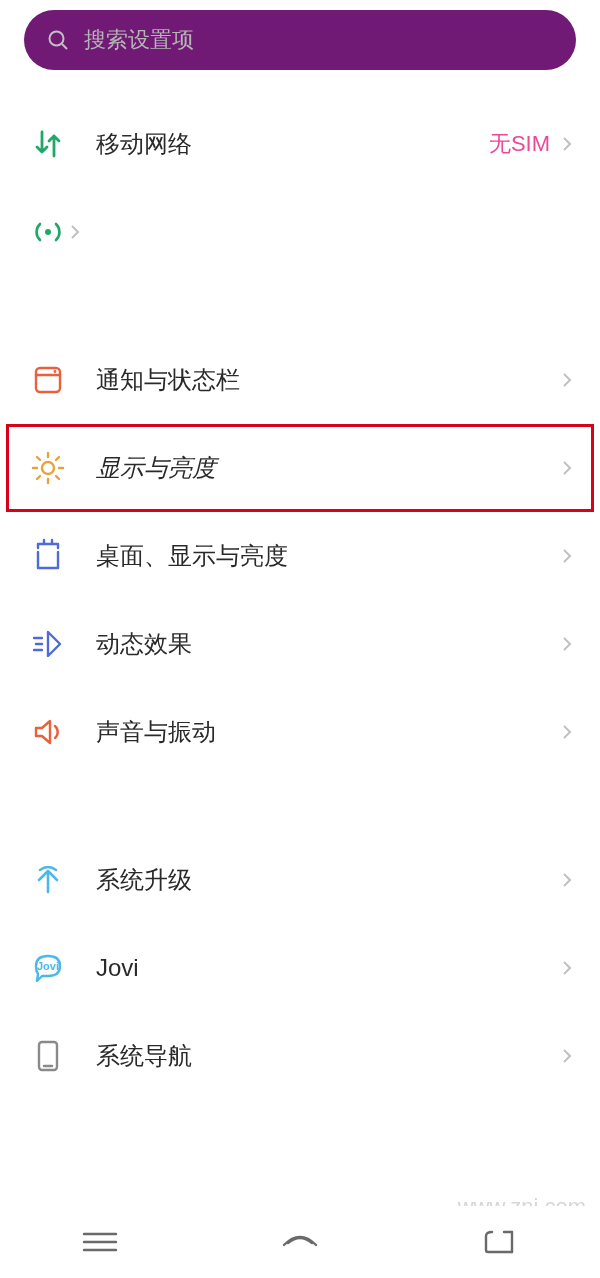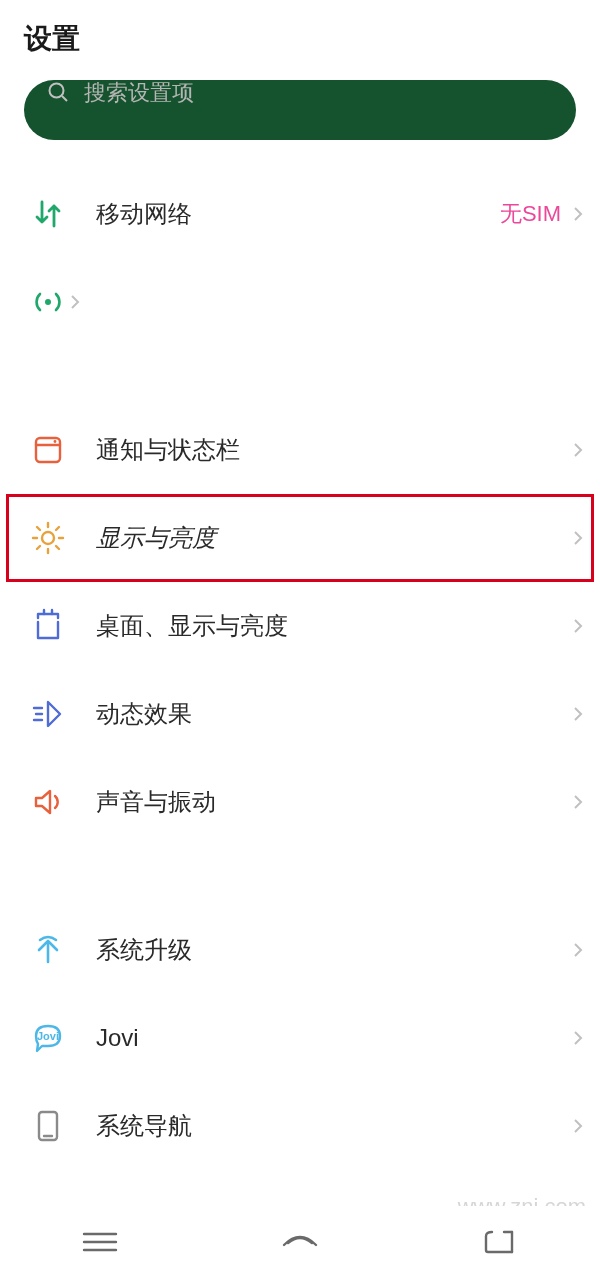--- a/index.html
+++ b/index.html
@@ -1,43 +1,40 @@
 <!DOCTYPE html>
 <html><head>
 <meta charset="utf-8">
 <style>
   * { box-sizing: border-box; margin: 0; padding: 0; }
   html, body { width: 600px; height: 1278px; font-family: "PingFang SC", "Microsoft YaHei", sans-serif; background: #fff; color: #222; }
   .screen { width: 600px; height: 1278px; position: relative; overflow: hidden; }
   .header { padding: 20px 24px 12px; }
   .title { font-size: 28px; font-weight: 600; color: #1a1a1a; }
-  .search-wrap { margin: 10px 24px 0; background: #14532d; border-radius: 40px; height: 60px; display: flex; align-items: flex-start; padding: 0 22px; }
+  .search-wrap { margin: 10px 24px 0; background: #701a75; border-radius: 40px; height: 60px; display: flex; align-items: center; padding: 0 22px; }
   .search-icon { width: 24px; height: 24px; margin-right: 14px; flex-shrink: 0; }
   .search-input { border: none; background: transparent; outline: none; font-size: 22px; color: #b5b5b5; flex: 1; }
   .search-input::placeholder { color: #b5b5b5; }
   .section-gap { height: 30px; }
   .group-gap { height: 60px; }
-  .row { display: flex; align-items: center; height: 88px; padding: 0 13px 0 30px; width: 100%; cursor: pointer; }
+  .row { display: flex; align-items: center; height: 88px; padding: 0 24px 0 30px; width: 100%; cursor: pointer; }
   .row .ico { width: 36px; height: 36px; flex-shrink: 0; display: flex; align-items: center; justify-content: center; }
   .row .lbl { font-size: 24px; color: #2a2a2a; margin-left: 30px; flex: 1; }
   .row .val { font-size: 22px; color: #ec4899; margin-right: 8px; }
   .chevron { width: 18px; height: 18px; flex-shrink: 0; }
   .highlight { position: absolute; left: 6px; right: 6px; border: 3px solid #d9001b; height: 88px; pointer-events: none; }
   .nav-bar { position: absolute; bottom: 0; left: 0; right: 0; height: 72px; display: flex; align-items: center; justify-content: space-around; background: #fff; }
   .nav-btn { width: 60px; height: 40px; display: flex; align-items: center; justify-content: center; }
   .watermark { position: absolute; right: 14px; bottom: 58px; font-size: 22px; color: rgba(180,180,180,0.55); text-align: right; line-height: 1.25; font-weight: 500; pointer-events: none; }
 </style>
 </head>
 <body>
 
 <div class="screen">
 
-  <div class="header">
-    <div class="title">设置</div>
-  </div>
 
   <div class="search-wrap">
     <span class="search-icon">
       <svg viewBox="0 0 24 24" fill="none" stroke="#c0c0c0" stroke-width="2">
           <circle cx="10.5" cy="10.5" r="7"></circle>
           <line x1="16" y1="16" x2="21" y2="21"></line>
         </svg>
     </span>
     <input class="search-input" placeholder="搜索设置项" style="">
   </div>

